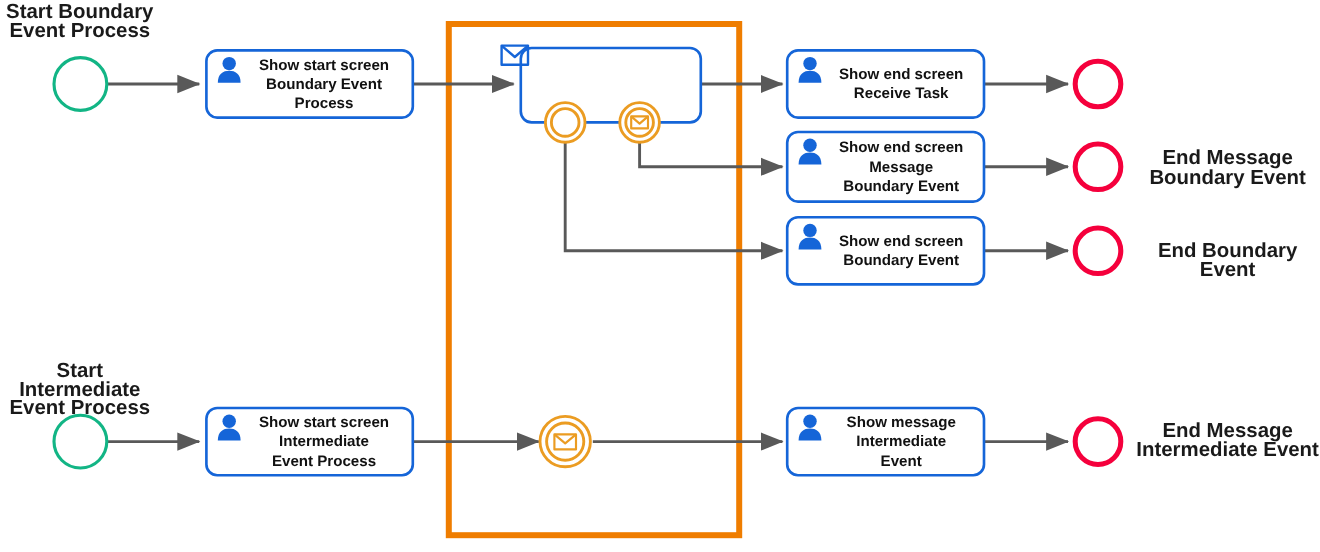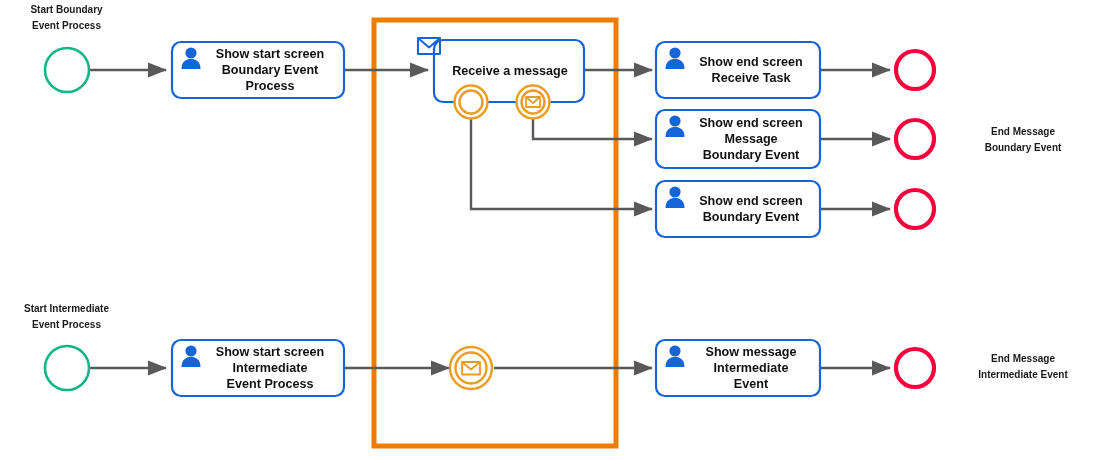--- a/index.html
+++ b/index.html
@@ -70,21 +70,21 @@
     fill: none;
     stroke: #ef7d00;
     stroke-width: 5;
   }
   .person {
     fill: #1565d8;
   }
   .lbl {
     position: absolute;
     font-family: "Liberation Sans", sans-serif;
-    font-size: 10px;
+    font-size: 17px;
     font-weight: bold;
     color: #1a1a1a;
     line-height: 15.5px;
     white-space: pre-line;
     pointer-events: none;
   }
   .task-label {
     position: absolute;
     font-family: "Liberation Sans", sans-serif;
     font-size: 12.6px;
@@ -209,36 +209,36 @@
     <circle class="end-ev" cx="915" cy="368" r="19"></circle>
   </svg>
 
   <div class="lbl left-label" style="left:0px; top:2px; width:133px;">Start Boundary
 Event Process</div>
 
   <div class="task-label" style="left:200px; top:42px; width:140px; height:56px;">Show start screen
 Boundary Event
 Process</div>
 
-  <div class="task-label" style="left:440px; top:40px; width:140px; height:62px;">Receive a message</div>
 
   <div class="task-label" style="left:686px; top:42px; width:130px; height:56px;">Show end screen
 Receive Task</div>
 
   <div class="task-label" style="left:686px; top:110px; width:130px; height:58px;">Show end screen
 Message
 Boundary Event</div>
 
   <div class="task-label" style="left:686px; top:181px; width:130px; height:56px;">Show end screen
 Boundary Event</div>
 
 
   <div class="lbl node-label" style="left:946px; top:124px; width:154px;">End Message
 Boundary Event</div>
 
+  <div class="lbl node-label" style="left:946px; top:201px; width:154px;">End Boundary Event</div>
 
   <div class="lbl left-label" style="left:0px; top:301px; width:133px;">Start Intermediate
 Event Process</div>
 
   <div class="task-label" style="left:200px; top:340px; width:140px; height:56px;">Show start screen
 Intermediate
 Event Process</div>
 
 
   <div class="task-label" style="left:686px; top:340px; width:130px; height:56px;">Show message

